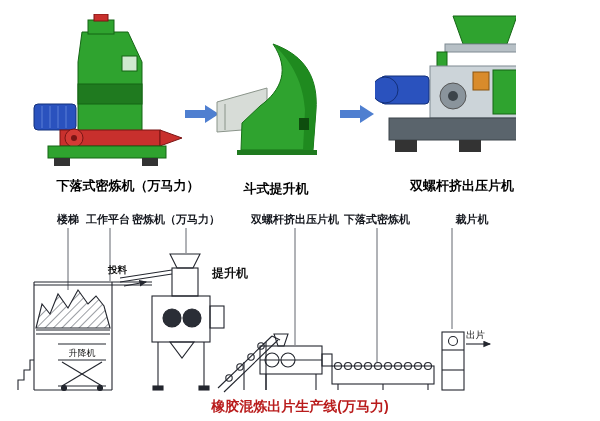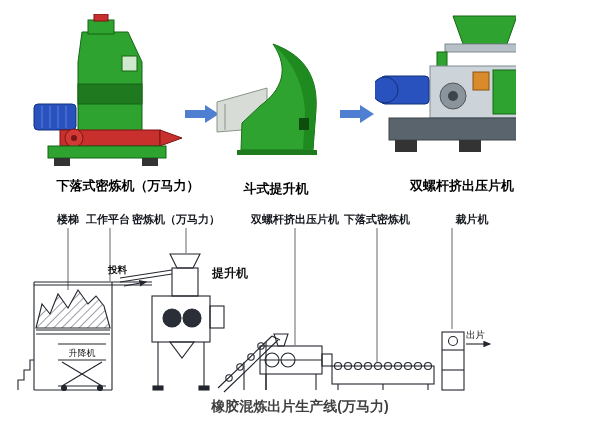--- a/index.html
+++ b/index.html
@@ -4,21 +4,21 @@
 <style>
   html,body{margin:0;padding:0;background:#fff;}
   .page{position:relative;width:516px;height:421px;background:#fff;overflow:hidden;
         font-family:"Liberation Sans",sans-serif;color:#000;}
   .abs{position:absolute;}
   .machine-label{position:absolute;transform:translateX(-50%);font-size:13px;font-weight:700;
         white-space:nowrap;color:#000;}
   .callout{position:absolute;transform:translateX(-50%);font-size:11px;font-weight:600;
         white-space:nowrap;color:#15181f;top:212px;}
   .caption{position:absolute;transform:translateX(-50%);left:300px;top:398px;font-size:14px;
-        font-weight:600;white-space:nowrap;color:#404040;}
+        font-weight:600;white-space:nowrap;color:#b91c1c;}
   svg text{font-family:"Liberation Sans",sans-serif;fill:#111;}
 </style>
 </head>
 <body>
 
 <div class="page">
 
   <svg class="abs" style="left:30px;top:14px" width="155" height="155" viewBox="0 0 155 155">
     <polygon points="52,18 98,18 112,48 112,118 48,118 48,48" fill="#2fa32f" stroke="#156515"></polygon>
     <rect x="58" y="6" width="26" height="14" fill="#2fa32f" stroke="#156515"></rect>

